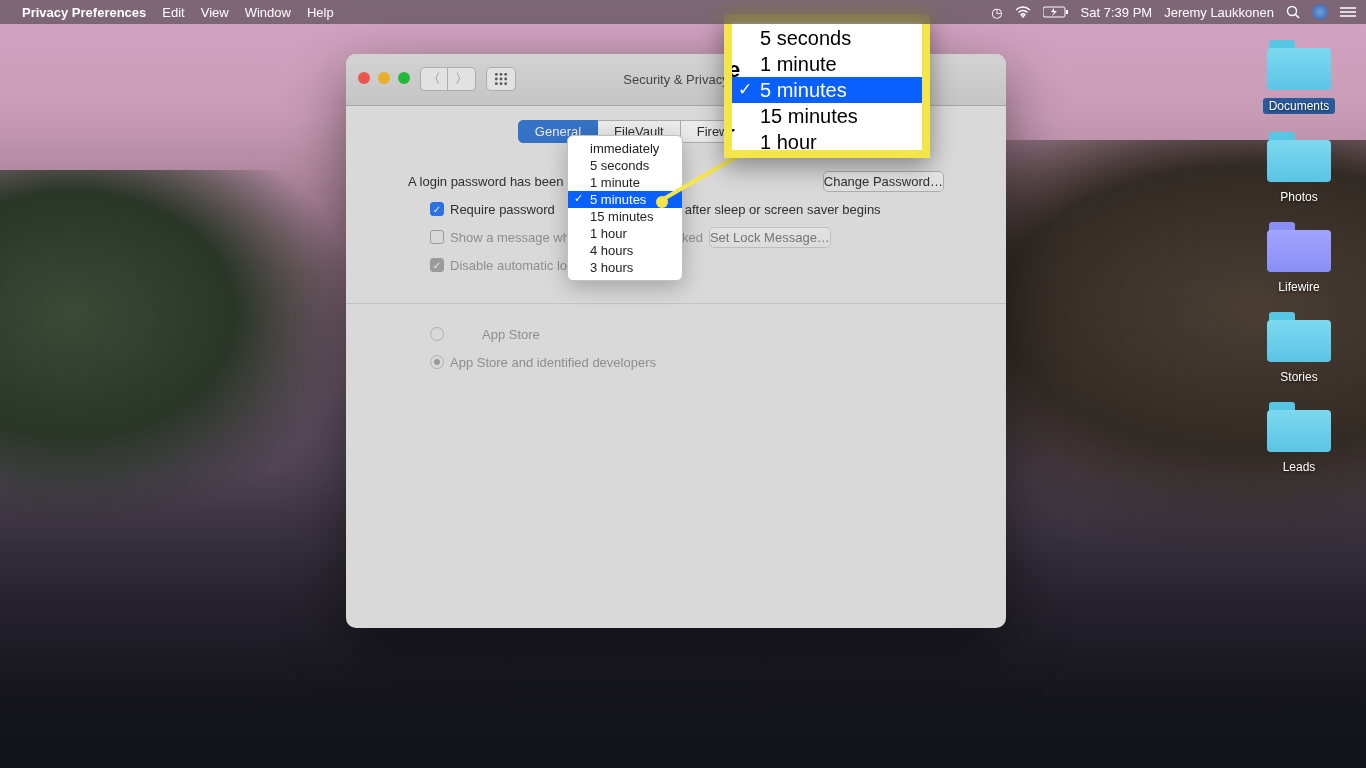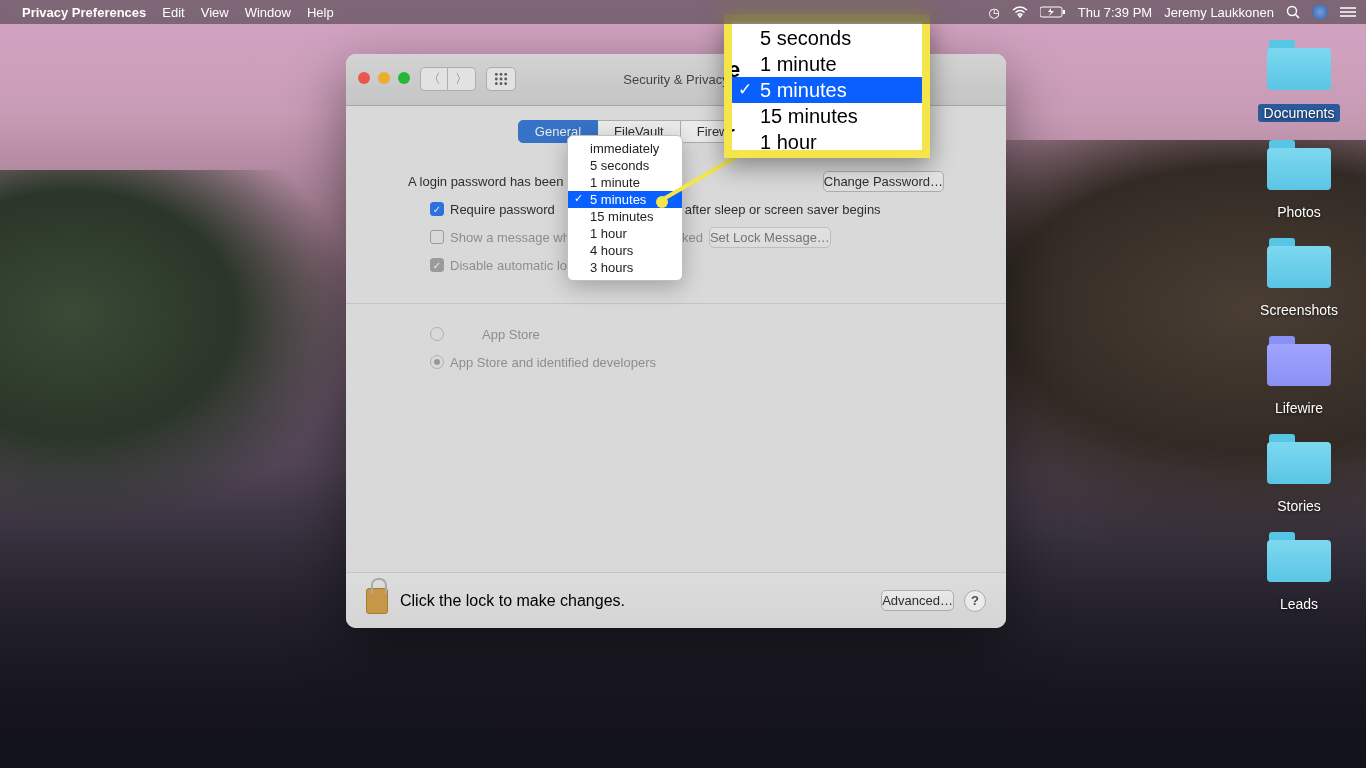--- a/index.html
+++ b/index.html
@@ -10,21 +10,21 @@
 .menubar .menu-item { margin-right: 16px; cursor: default; }
 .menubar-right { margin-left: auto; display: flex; align-items: center; gap: 12px; }
 .menubar-right .icon { display: inline-flex; align-items: center; }
 .desktop-icons { position: absolute; top: 40px; right: 22px; display: flex; flex-direction: column; gap: 18px; z-index: 5; }
 .folder { display: flex; flex-direction: column; align-items: center; width: 90px; cursor: default; }
 .folder .ficon { width: 64px; height: 50px; position: relative; }
 .folder .ftab { width: 26px; height: 10px; background: #56c6e5; border-radius: 3px 3px 0 0; position: absolute; top: 0; left: 2px; }
 .folder .fbody { position: absolute; top: 8px; left: 0; right: 0; bottom: 0; background: linear-gradient(to bottom, #7dd8f0, #5ac5e5); border-radius: 4px; }
 .folder.purple .ftab { background: #8a8ff5; }
 .folder.purple .fbody { background: linear-gradient(to bottom, #a0a5ff, #8a8ff5); }
-.folder .flabel { color: #fff; font-size: 14px; margin-top: 14px; text-align: left; text-shadow: 0 1px 3px rgba(0,0,0,0.7); }
+.folder .flabel { color: #fff; font-size: 12px; margin-top: 8px; text-align: left; text-shadow: 0 1px 3px rgba(0,0,0,0.7); }
 .folder.selected .flabel { background: #2b5a9c; padding: 1px 6px; border-radius: 3px; }
 
 .window { position: absolute; left: 346px; top: 54px; width: 660px; height: 574px; background: #ececec; border-radius: 10px; box-shadow: 0 20px 60px rgba(0,0,0,0.45); overflow: hidden; z-index: 10; }
 .window::after { content:""; position:absolute; inset:0; background:rgba(0,0,0,0.08); pointer-events:none; }
 .titlebar { height: 52px; background: linear-gradient(to bottom, #e5e5e5, #d6d6d6); border-bottom: 1px solid #b5b5b5; position: relative; display:flex; align-items:center; }
 .traffic { position: absolute; left: 12px; top: 18px; display: flex; gap: 8px; }
 .traffic span { width: 12px; height: 12px; border-radius: 50%; display:block; }
 .tred { background: #ff5f57; } .tyel { background: #ffbd2e; } .tgrn { background: #28c940; }
 .nav-btns { position: absolute; left: 74px; top: 13px; display: flex; }
 .nav-btns button { width: 28px; height: 24px; background: #f6f6f6; border: 1px solid #bcbcbc; color:#808080; font-size: 13px; }
@@ -97,21 +97,21 @@
           <path d="M8 11 L10 8.5 Q8 7 6 8.5 Z M3.5 6.5 Q8 2.5 12.5 6.5 M1 4 Q8 -2 15 4" fill="none" stroke="#fff" stroke-width="1.4"></path>
         </svg>
       </span>
     <span class="icon">
         <svg width="26" height="12" viewBox="0 0 26 12">
           <rect x="0" y="1" width="22" height="10" rx="2" fill="none" stroke="#fff" stroke-width="1"></rect>
           <rect x="23" y="4" width="2" height="4" fill="#fff"></rect>
           <path d="M11 2 L8 6 L11 6 L9 10 L14 5 L11 5 Z" fill="#fff"></path>
         </svg>
       </span>
-    <span>Thu 7:39 PM</span>
+    <span>Sat 7:39 PM</span>
     <span>Jeremy Laukkonen</span>
     <span class="icon">
         <svg width="14" height="14" viewBox="0 0 14 14">
           <circle cx="6" cy="6" r="4.5" fill="none" stroke="#fff" stroke-width="1.4"></circle>
           <line x1="9.5" y1="9.5" x2="13" y2="13" stroke="#fff" stroke-width="1.6"></line>
         </svg>
       </span>
     <span class="icon" style="width:16px;height:16px;border-radius:50%;background:radial-gradient(circle,#6ea0e0,#3a5a9a);"></span>
     <span class="icon">
         <svg width="16" height="12" viewBox="0 0 16 12">
@@ -130,27 +130,20 @@
         <div class="fbody"></div>
       </div>
       <div class="flabel">Documents</div>
     </div>
     <div class="folder">
       <div class="ficon">
         <div class="ftab"></div>
         <div class="fbody"></div>
       </div>
       <div class="flabel">Photos</div>
-    </div>
-    <div class="folder">
-      <div class="ficon">
-        <div class="ftab"></div>
-        <div class="fbody"></div>
-      </div>
-      <div class="flabel">Screenshots</div>
     </div>
     <div class="folder purple">
       <div class="ficon">
         <div class="ftab"></div>
         <div class="fbody"></div>
       </div>
       <div class="flabel">Lifewire</div>
     </div>
     <div class="folder">
       <div class="ficon">
@@ -229,28 +222,20 @@
     <div class="row" style="padding-left:22px;gap:38px;">
       <span class="radio dim"></span>
       <label class="dim">App Store</label>
     </div>
     <div class="row" style="padding-left:22px;">
       <span class="radio dim on"></span>
       <label class="dim">App Store and identified developers</label>
     </div>
   </div>
 
-  <div class="footer">
-    <div class="lock"></div>
-    <span>Click the lock to make changes.</span>
-    <span style="flex:1"></span>
-    <button class="mac-btn">Advanced…</button>
-    <span style="width:10px"></span>
-    <div class="help">?</div>
-  </div>
 </div>
 
 <div class="dropdown" id="dd">
     <div class="opt">immediately</div>
     <div class="opt">5 seconds</div>
     <div class="opt">1 minute</div>
     <div class="opt selected">5 minutes</div>
     <div class="opt">15 minutes</div>
     <div class="opt">1 hour</div>
     <div class="opt">4 hours</div>

